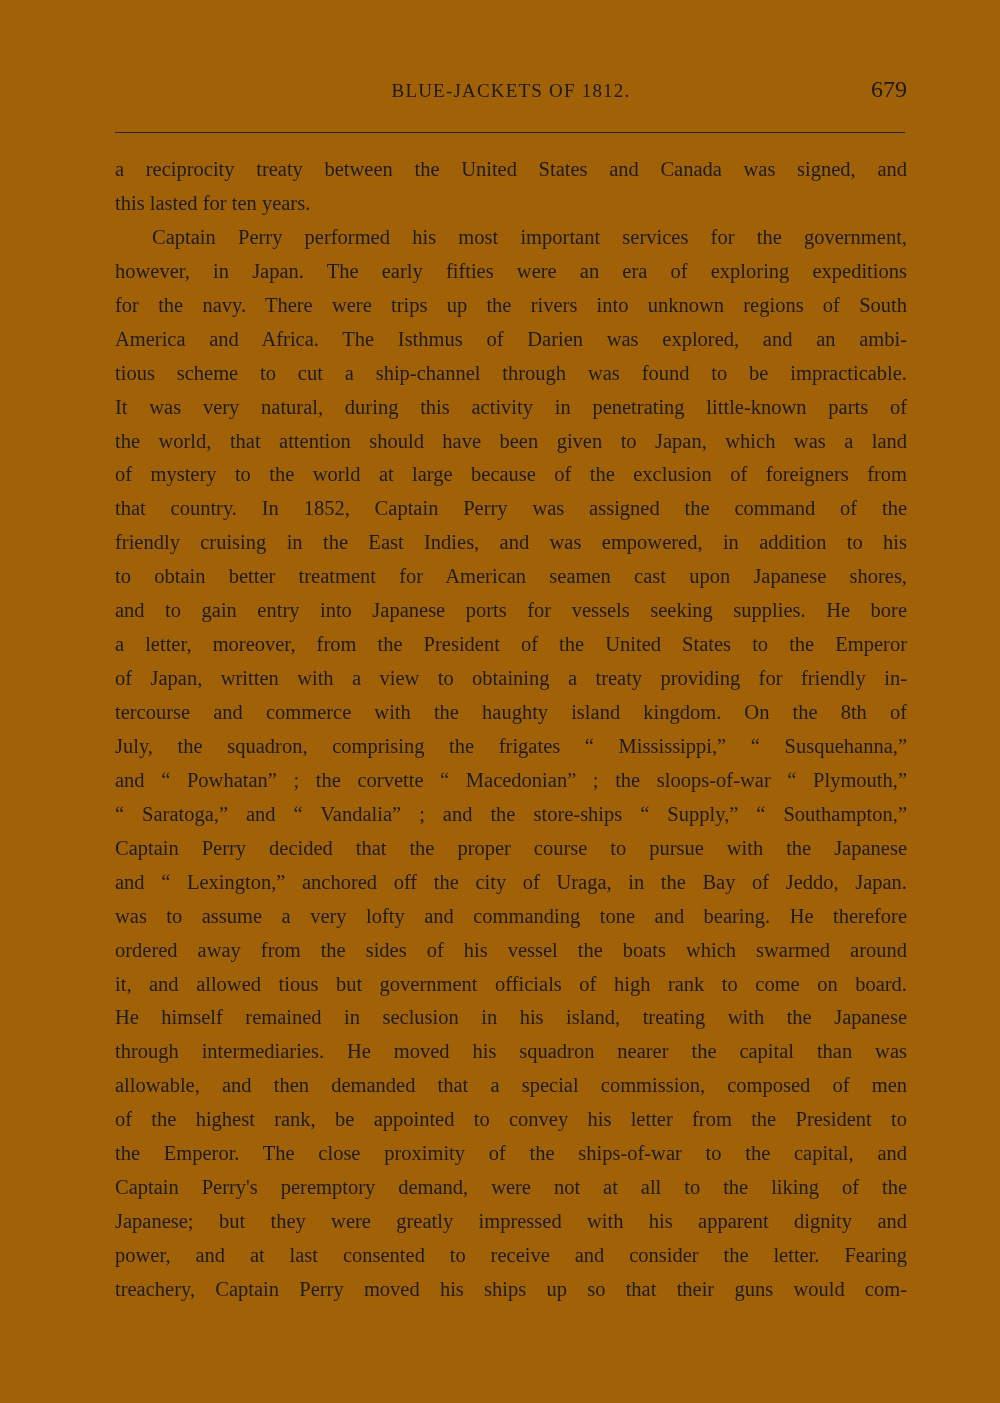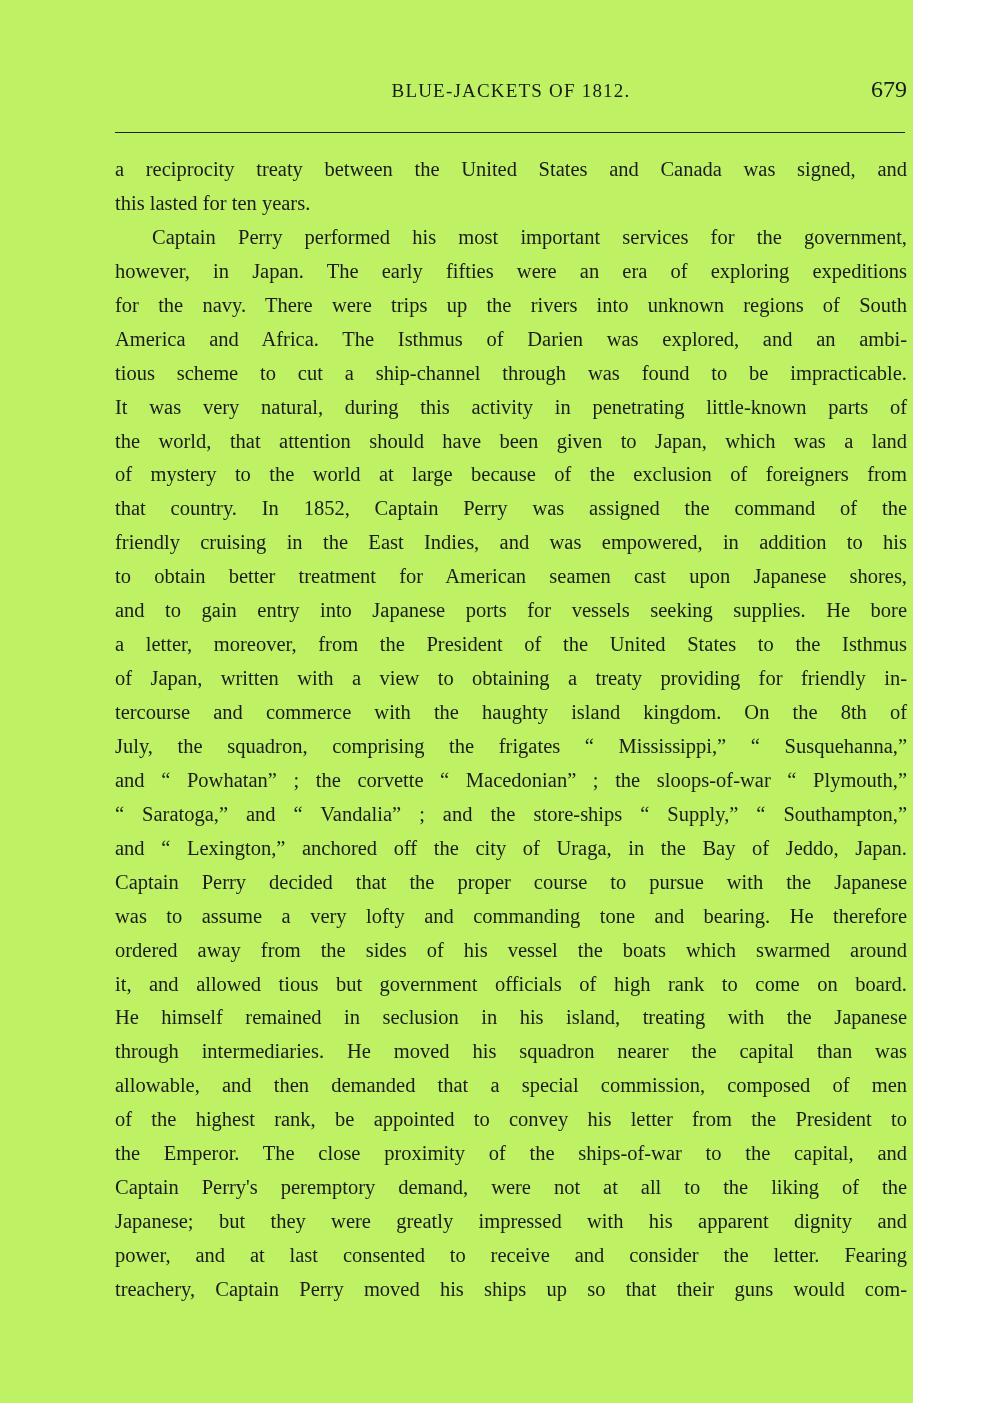--- a/index.html
+++ b/index.html
@@ -1,17 +1,17 @@
 <!DOCTYPE html>
 <html><head>
 <meta charset="utf-8">
 <style>
   html, body { margin: 0; padding: 0; background: #ffffff; }
   body { width: 1000px; height: 1403px; position: relative; overflow: hidden; }
-  .page { position: absolute; left: 0; top: 0; width: 913px; height: 1403px; background: #bef264; }
+  .page { position: absolute; left: 0; top: 0; width: 1000px; height: 1403px; background: #a16207; }
   .running-head {
     position: absolute; left: 115px; top: 80px; width: 792px; height: 30px;
     font-family: "Liberation Serif", "DejaVu Serif", serif; color: #1a1a1a;
   }
   .running-title {
     position: absolute; left: 0; right: 0; top: 0; text-align: center;
     font-size: 19px; letter-spacing: 1.2px;
   }
   .page-number {
     position: absolute; right: 0; top: -4px; font-size: 24px;
@@ -52,28 +52,28 @@
     <span class="line">for the navy. There were trips up the rivers into unknown regions of South</span>
     <span class="line">America and Africa. The Isthmus of Darien was explored, and an ambi-</span>
     <span class="line">tious scheme to cut a ship-channel through was found to be impracticable.</span>
     <span class="line">It was very natural, during this activity in penetrating little-known parts of</span>
     <span class="line">the world, that attention should have been given to Japan, which was a land</span>
     <span class="line">of mystery to the world at large because of the exclusion of foreigners from</span>
     <span class="line">that country. In 1852, Captain Perry was assigned the command of the</span>
     <span class="line">friendly cruising in the East Indies, and was empowered, in addition to his</span>
     <span class="line">to obtain better treatment for American seamen cast upon Japanese shores,</span>
     <span class="line">and to gain entry into Japanese ports for vessels seeking supplies. He bore</span>
-    <span class="line">a letter, moreover, from the President of the United States to the Isthmus</span>
+    <span class="line">a letter, moreover, from the President of the United States to the Emperor</span>
     <span class="line">of Japan, written with a view to obtaining a treaty providing for friendly in-</span>
     <span class="line">tercourse and commerce with the haughty island kingdom. On the 8th of</span>
     <span class="line">July, the squadron, comprising the frigates “ Mississippi,” “ Susquehanna,”</span>
     <span class="line">and “ Powhatan” ; the corvette “ Macedonian” ; the sloops-of-war “ Plymouth,”</span>
     <span class="line">“ Saratoga,” and “ Vandalia” ; and the store-ships “ Supply,” “ Southampton,”</span>
+    <span class="line">Captain Perry decided that the proper course to pursue with the Japanese</span>
     <span class="line">and “ Lexington,” anchored off the city of Uraga, in the Bay of Jeddo, Japan.</span>
-    <span class="line">Captain Perry decided that the proper course to pursue with the Japanese</span>
     <span class="line">was to assume a very lofty and commanding tone and bearing. He therefore</span>
     <span class="line">ordered away from the sides of his vessel the boats which swarmed around</span>
     <span class="line">it, and allowed tious but government officials of high rank to come on board.</span>
     <span class="line">He himself remained in seclusion in his island, treating with the Japanese</span>
     <span class="line">through intermediaries. He moved his squadron nearer the capital than was</span>
     <span class="line">allowable, and then demanded that a special commission, composed of men</span>
     <span class="line">of the highest rank, be appointed to convey his letter from the President to</span>
     <span class="line">the Emperor. The close proximity of the ships-of-war to the capital, and</span>
     <span class="line">Captain Perry's peremptory demand, were not at all to the liking of the</span>
     <span class="line">Japanese; but they were greatly impressed with his apparent dignity and</span>

